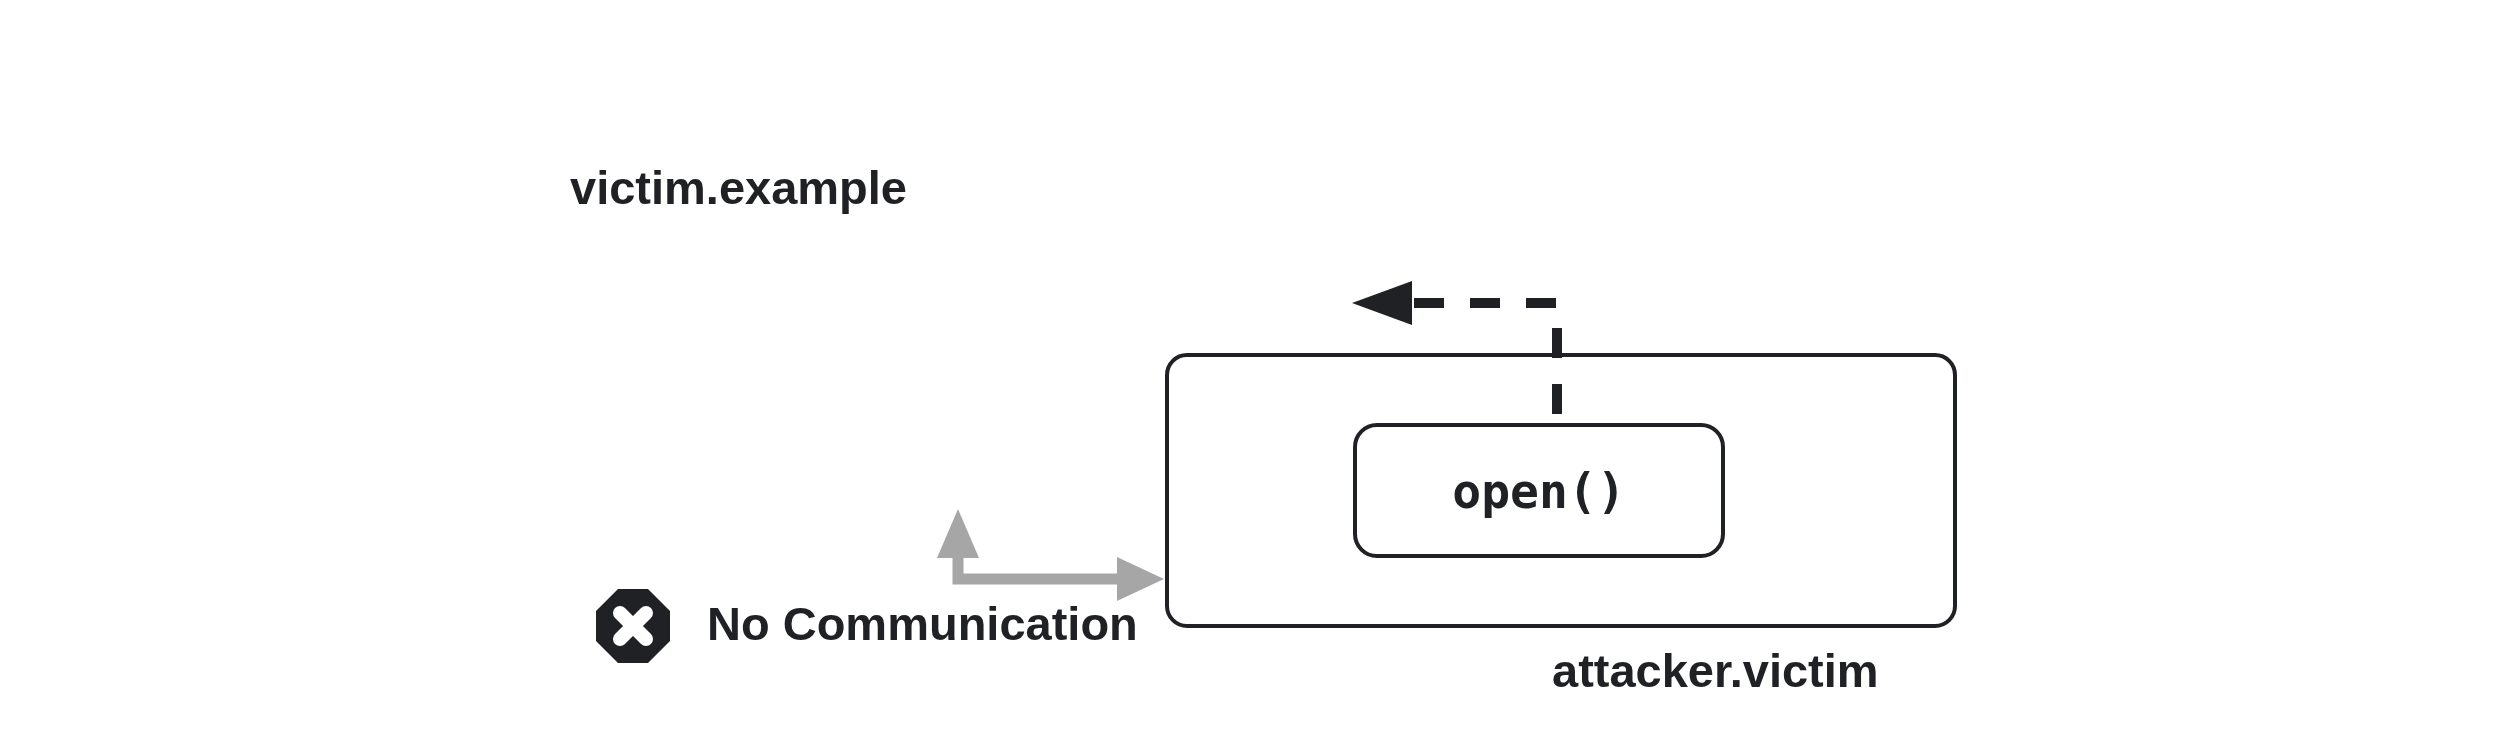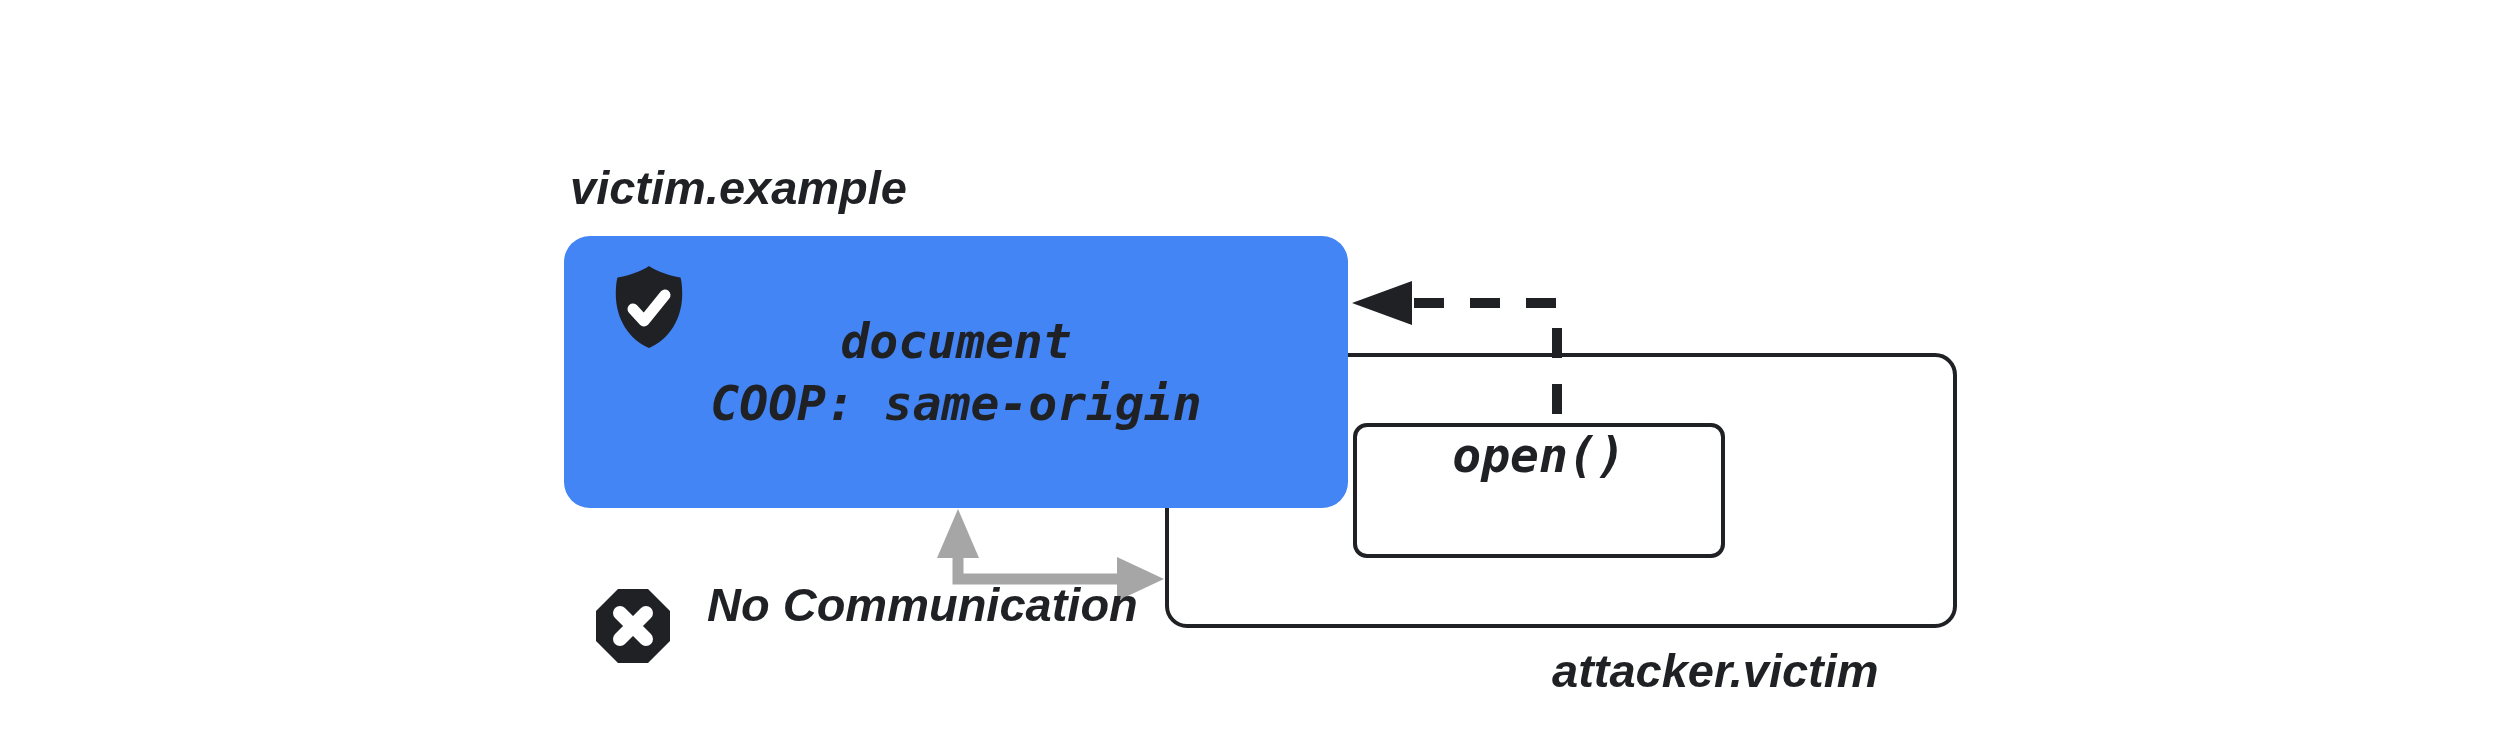--- a/index.html
+++ b/index.html
@@ -9,21 +9,20 @@
     --background:#FFFFFF;
   }
   html,body{margin:0;padding:0;background:var(--background);}
   .canvas{
     position:relative;
     width:2064px;height:735px;
     background:var(--background);
     overflow:hidden;
     font-family:"Liberation Sans",sans-serif;
     color:var(--ink);
-    font-style:italic;
   }
   .domain-label{
     position:absolute;
     font-weight:bold;
     font-size:47px;
     line-height:1.08;
     color:var(--ink);
     white-space:nowrap;
     letter-spacing:0px;
   }
@@ -40,23 +39,23 @@
     border-radius:22px;
     box-sizing:border-box;
     z-index:1;
   }
   .open-box{
     position:absolute;
     left:1353px;top:423px;
     width:372px;height:135px;
     background:var(--background);
     border:4px solid var(--ink);
-    border-radius:14px;
+    border-radius:24px;
     box-sizing:border-box;
-    display:flex;justify-content:center;
+    display:flex;align-items:center;justify-content:center;
     z-index:2;
   }
   .code{
     font-family:"DejaVu Sans Mono",monospace;
     font-weight:bold;
     font-size:48px;
     color:var(--ink);
     white-space:nowrap;
   }
 
@@ -91,21 +90,21 @@
     position:absolute;left:46px;top:28px;
     width:78px;height:86px;
   }
 
   
   .blocked-icon{
     position:absolute;left:595px;top:588px;
     width:76px;height:76px;
     z-index:5;
   }
-  #no-comm-label{left:707px;top:580px;z-index:5;}
+  #no-comm-label{left:707px;top:599px;z-index:5;}
 </style>
 </head>
 <body>
 
 <div class="canvas">
 
   <div class="domain-label" id="victim-label">victim.example</div>
 
   <div class="attacker-window"></div>
 
@@ -120,28 +119,20 @@
       <polygon class="ink-fill" points="1352,303 1412,281 1412,325"></polygon>
     </g>
 
     <g>
       <path class="gray-line" d="M958 556 L958 579 L1118 579"></path>
       <polygon class="gray-fill" points="958,509 937,558 979,558"></polygon>
       <polygon class="gray-fill" points="1164,579 1117,557 1117,601"></polygon>
     </g>
   </svg>
 
-  <div class="victim-window">
-    <svg class="shield" viewBox="0 0 78 84">
-      <path fill="#1F2125" d="M39 1 C31.5 6.2 18.5 10.8 7.5 12.4 C6.3 16.2 5.8 22.5 5.8 29 C5.8 54 19 74.5 39 83 C59 74.5 72.2 54 72.2 29 C72.2 22.5 71.7 16.2 70.5 12.4 C59.5 10.8 46.5 6.2 39 1 Z"></path>
-      <polyline points="23,44 34,56 55,30" fill="none" stroke="#FFFFFF" stroke-width="11" stroke-linecap="round" stroke-linejoin="round"></polyline>
-    </svg>
-    <span class="code">document</span>
-    <span class="code">COOP: same-origin</span>
-  </div>
 
   <svg class="blocked-icon" viewBox="0 0 76 76">
     <polygon fill="#1F2125" points="23,1 53,1 75,23 75,53 53,75 23,75 1,53 1,23"></polygon>
     <path d="M25 25 L51 51 M51 25 L25 51" stroke="#FFFFFF" stroke-width="14" stroke-linecap="round" fill="none"></path>
   </svg>
 
   <div class="domain-label" id="no-comm-label">No Communication</div>
 
   <div class="domain-label" id="attacker-label">attacker.victim</div>
 

